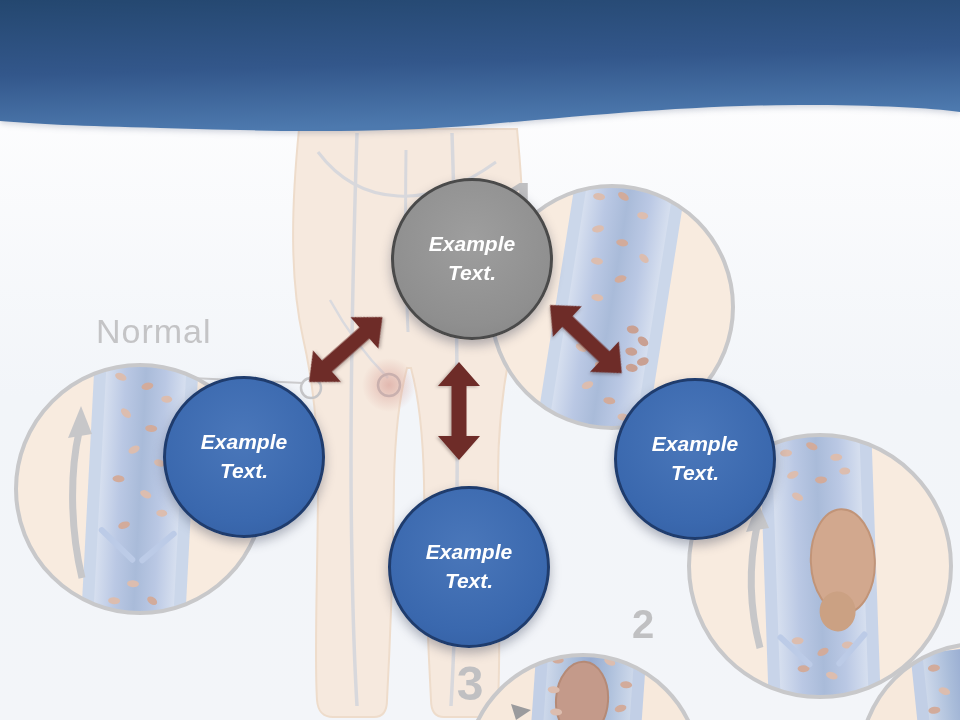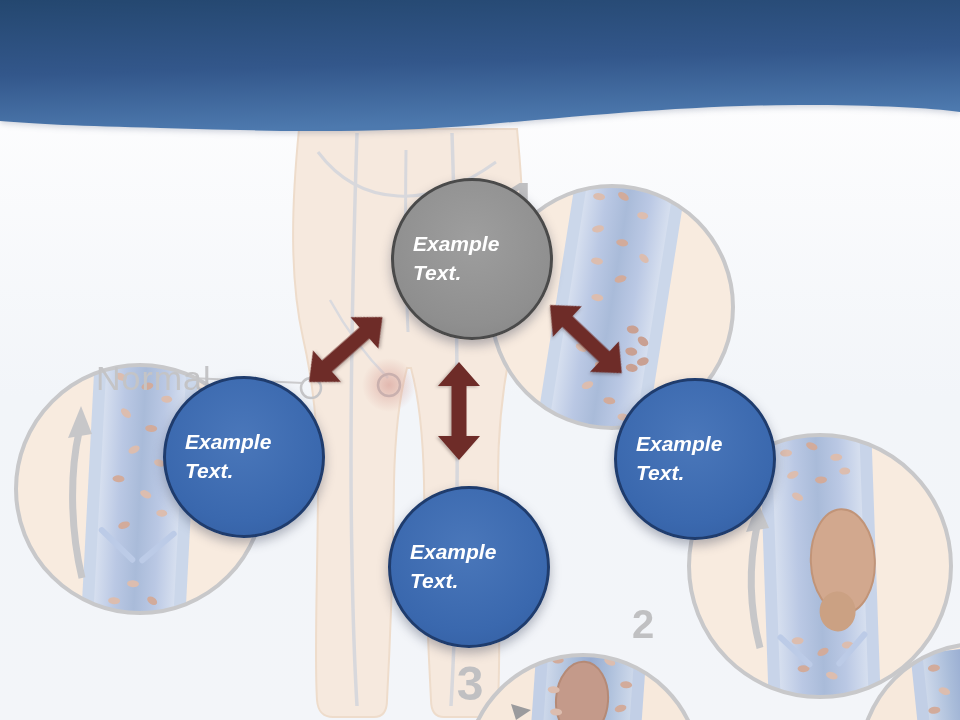--- a/index.html
+++ b/index.html
@@ -2,29 +2,29 @@
 <html><head>
 <meta charset="utf-8">
 <style>
   html,body{margin:0;padding:0;}
   body{font-family:"Liberation Sans", sans-serif;}
   .slide{position:relative;width:960px;height:720px;overflow:hidden;
          background:linear-gradient(180deg,#fdfdfe 14%,#f2f5f9 55%,#f3f5f9 100%);}
   svg{display:block;}
   .bg-art{position:absolute;left:0;top:0;z-index:0;}
   .faded-label{position:absolute;z-index:1;color:#c4c4c6;}
-  .label-normal{left:96px;top:312px;font-size:34px;letter-spacing:1px;margin-top:47px;}
+  .label-normal{left:96px;top:312px;font-size:34px;letter-spacing:1px;}
   .stage-num{position:absolute;z-index:1;color:#c0c0c2;font-weight:bold;text-align:center;}
   .stage-1{left:493px;top:168px;width:58px;font-size:62px;}
   .stage-2{left:624px;top:602px;width:38px;font-size:40px;}
   .stage-3{left:448px;top:656px;width:44px;font-size:48px;}
   .arrows{position:absolute;left:0;top:0;z-index:2;}
   .arrows polygon{fill:#6e2c28;filter:drop-shadow(1px 2px 1.5px rgba(60,40,40,.3));}
   .node{position:absolute;z-index:3;width:156px;height:156px;border-radius:50%;
-        display:flex;align-items:center;justify-content:center;
+        display:flex;align-items:center;justify-content:center;text-align:center;
         box-shadow:0 5px 11px rgba(40,50,75,.35);}
   .node span{font-weight:bold;font-style:italic;color:#fff;font-size:21px;line-height:1.38;width:118px;}
   .node-gray{left:391px;top:178px;
      background:radial-gradient(circle at 50% 38%,#9e9e9e,#8f8f8f 68%,#828282);
      border:3px solid #4a4a4a;}
   .node-blue{background:radial-gradient(circle at 48% 38%,#4a77ba,#3a68ae 66%,#325c9e);
      border:3px solid #1f3c6d;}
   .node-left{left:163px;top:376px;}
   .node-bottom{left:388px;top:486px;}
   .node-right{left:614px;top:378px;}

